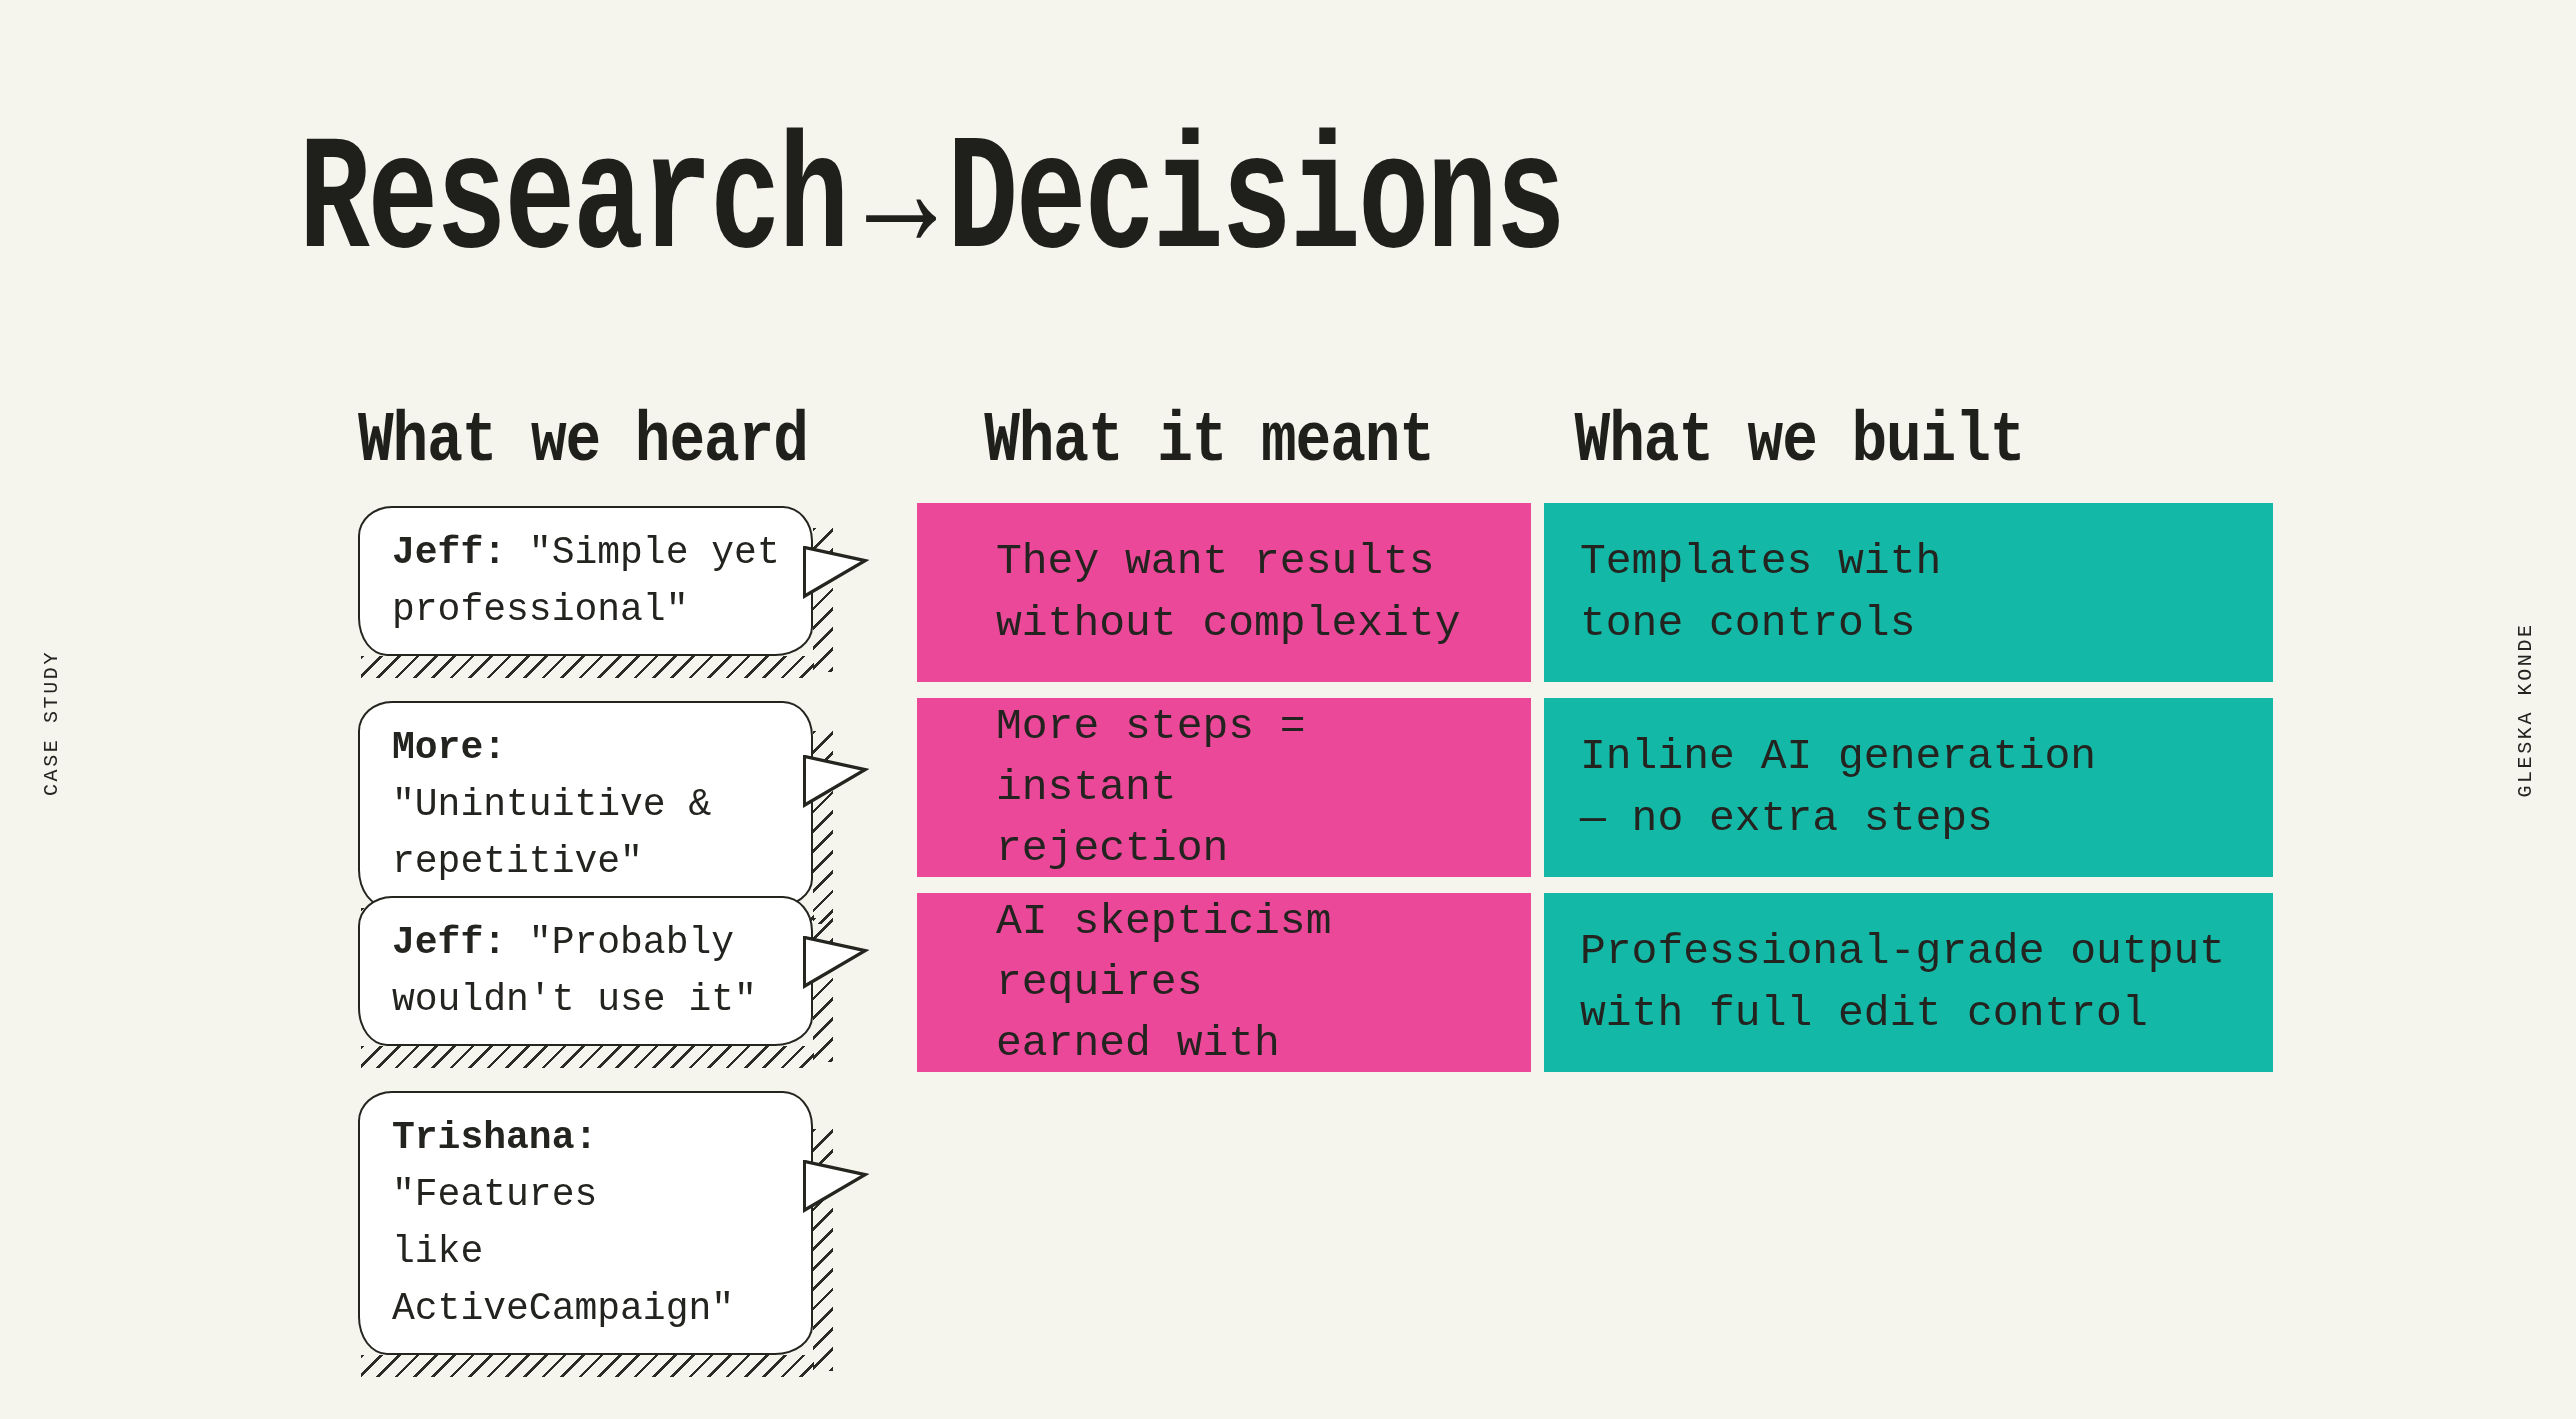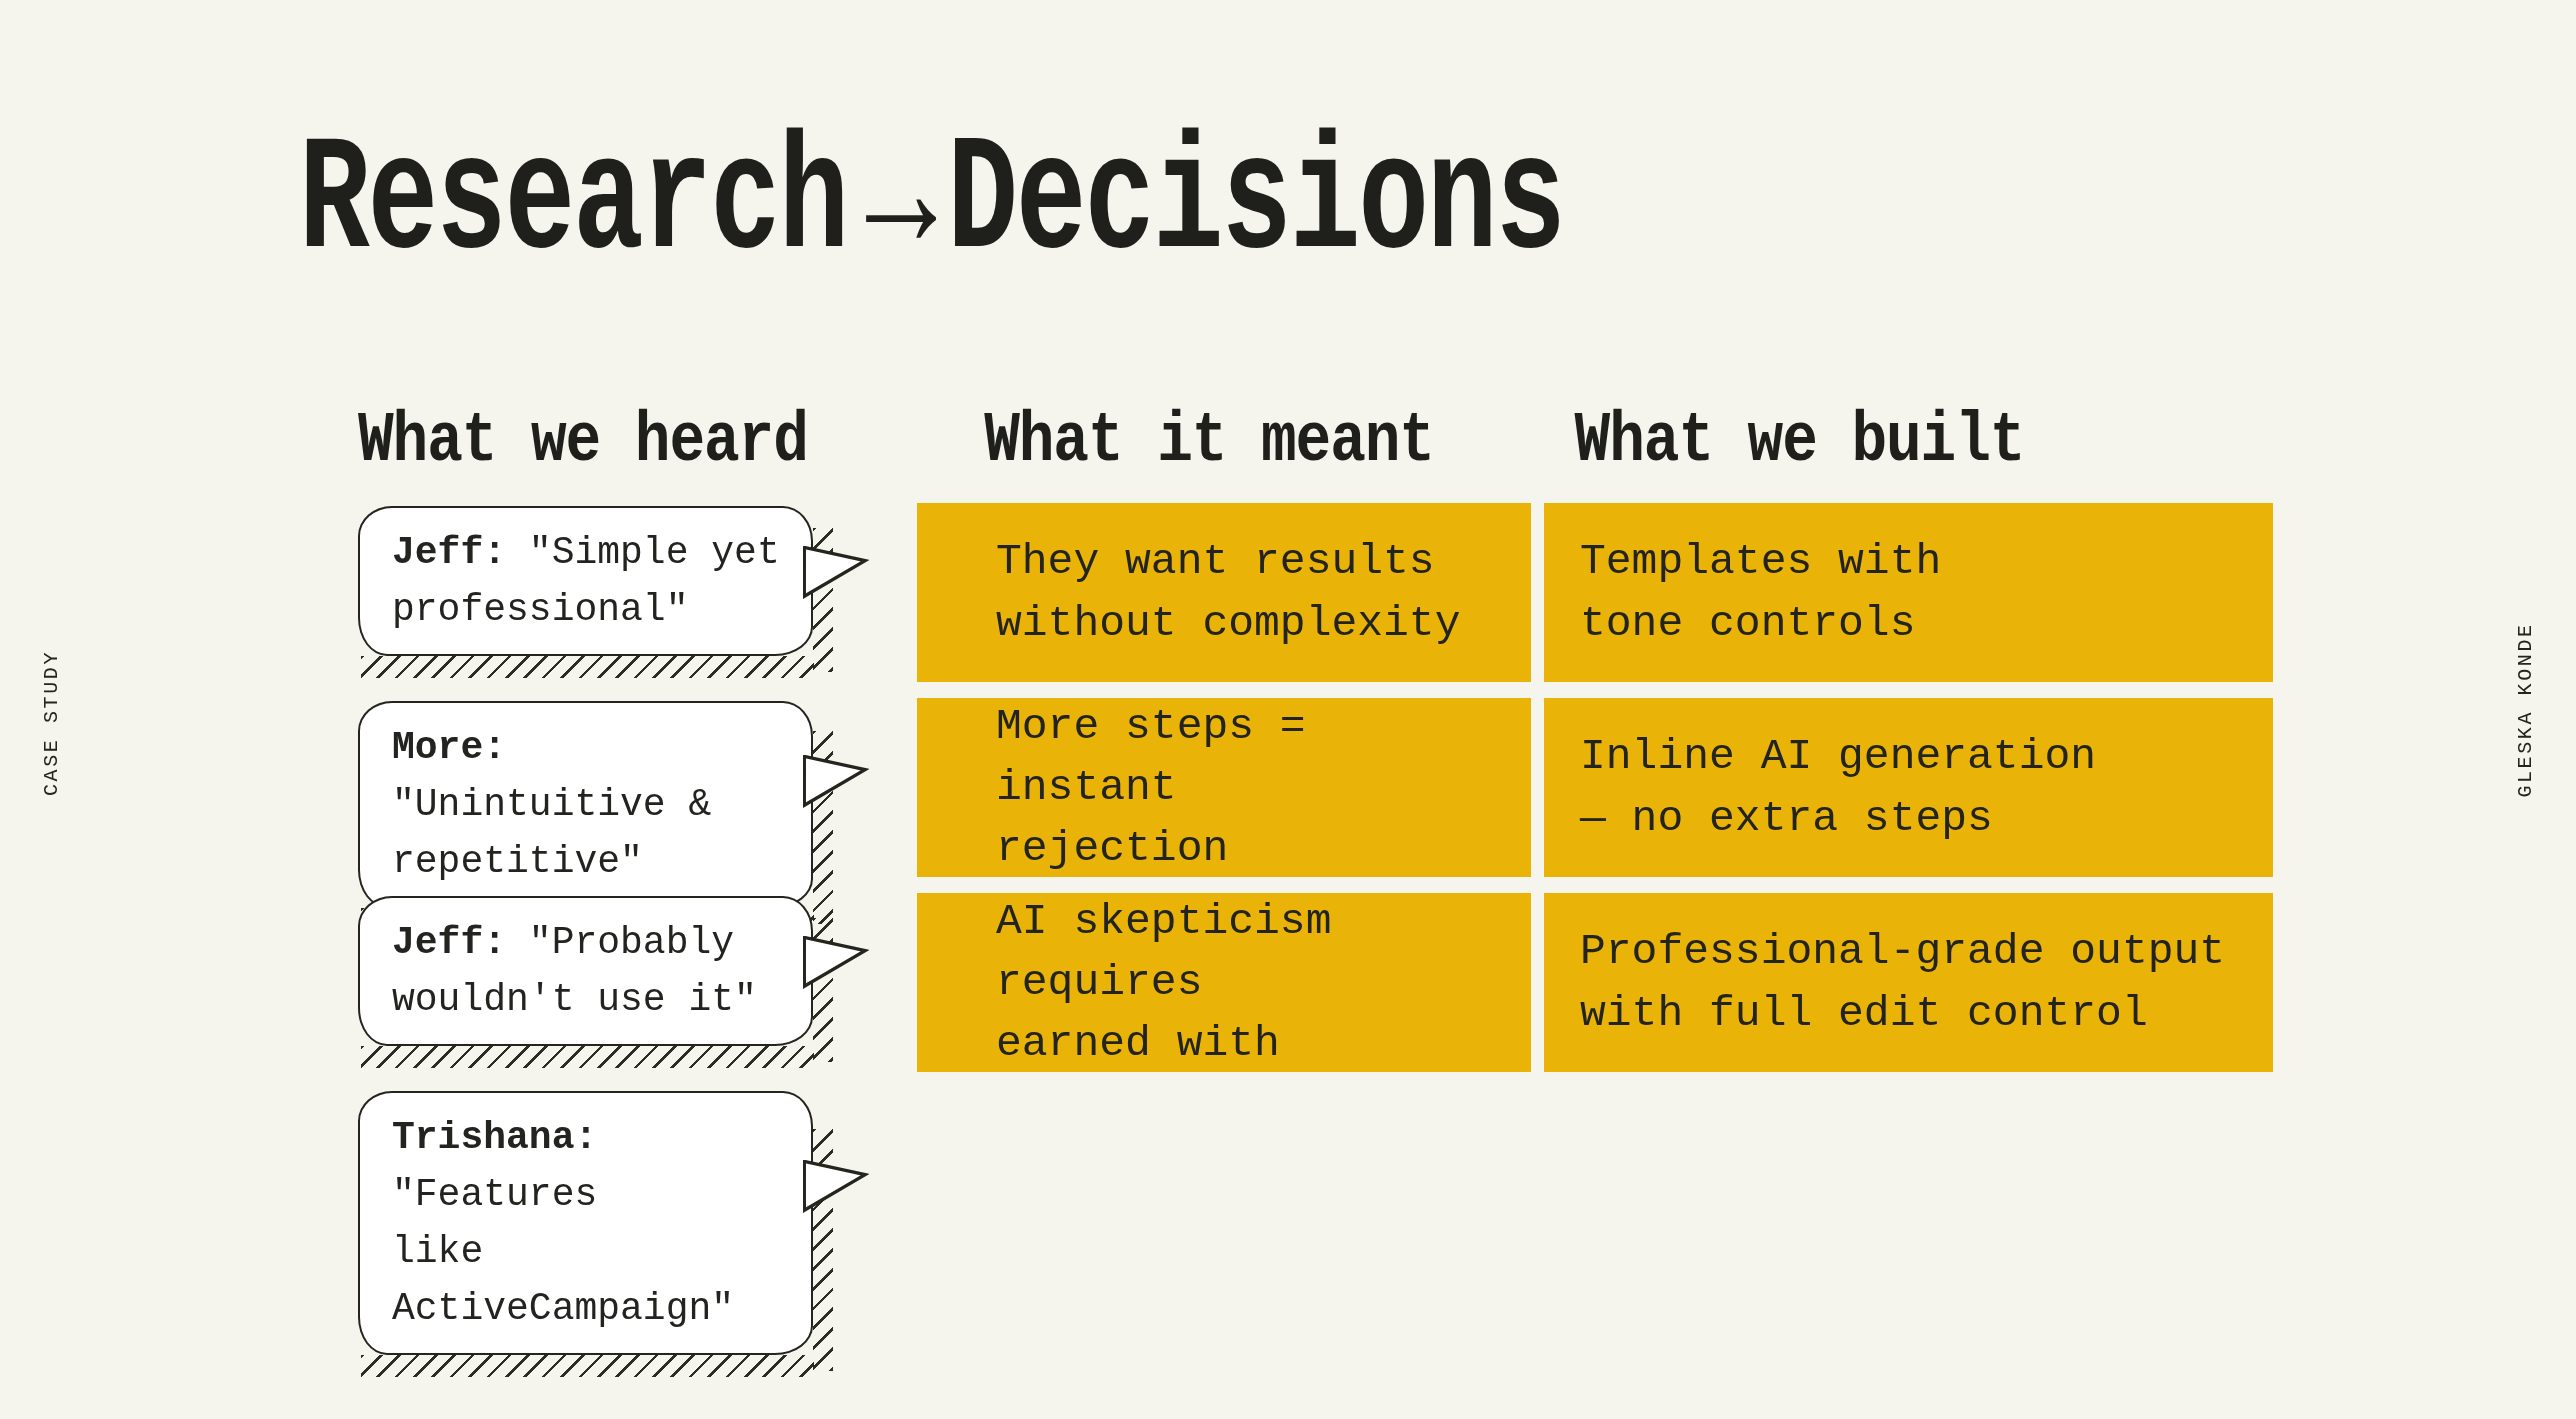--- a/index.html
+++ b/index.html
@@ -78,22 +78,22 @@
   .cell {
     height: 179px;
     margin-bottom: 16px;
     display: flex;
     align-items: center;
     box-sizing: border-box;
     font-size: 43px;
     line-height: 1.42;
     color: #232420;
   }
-  .col-meant .cell { background: #eab308; padding-left: 79px; padding-right: 20px; }
-  .col-built .cell { background: #eab308; padding-left: 36px;  padding-right: 32px; }
+  .col-meant .cell { background: #ec4899; padding-left: 79px; padding-right: 20px; }
+  .col-built .cell { background: #14b8a6; padding-left: 36px;  padding-right: 32px; }
   .ml { white-space: pre-line; }
 
   
   .brow {
     position: relative;
     height: 179px;
     margin-bottom: 16px;
   }
   .bubble {
     position: absolute;

